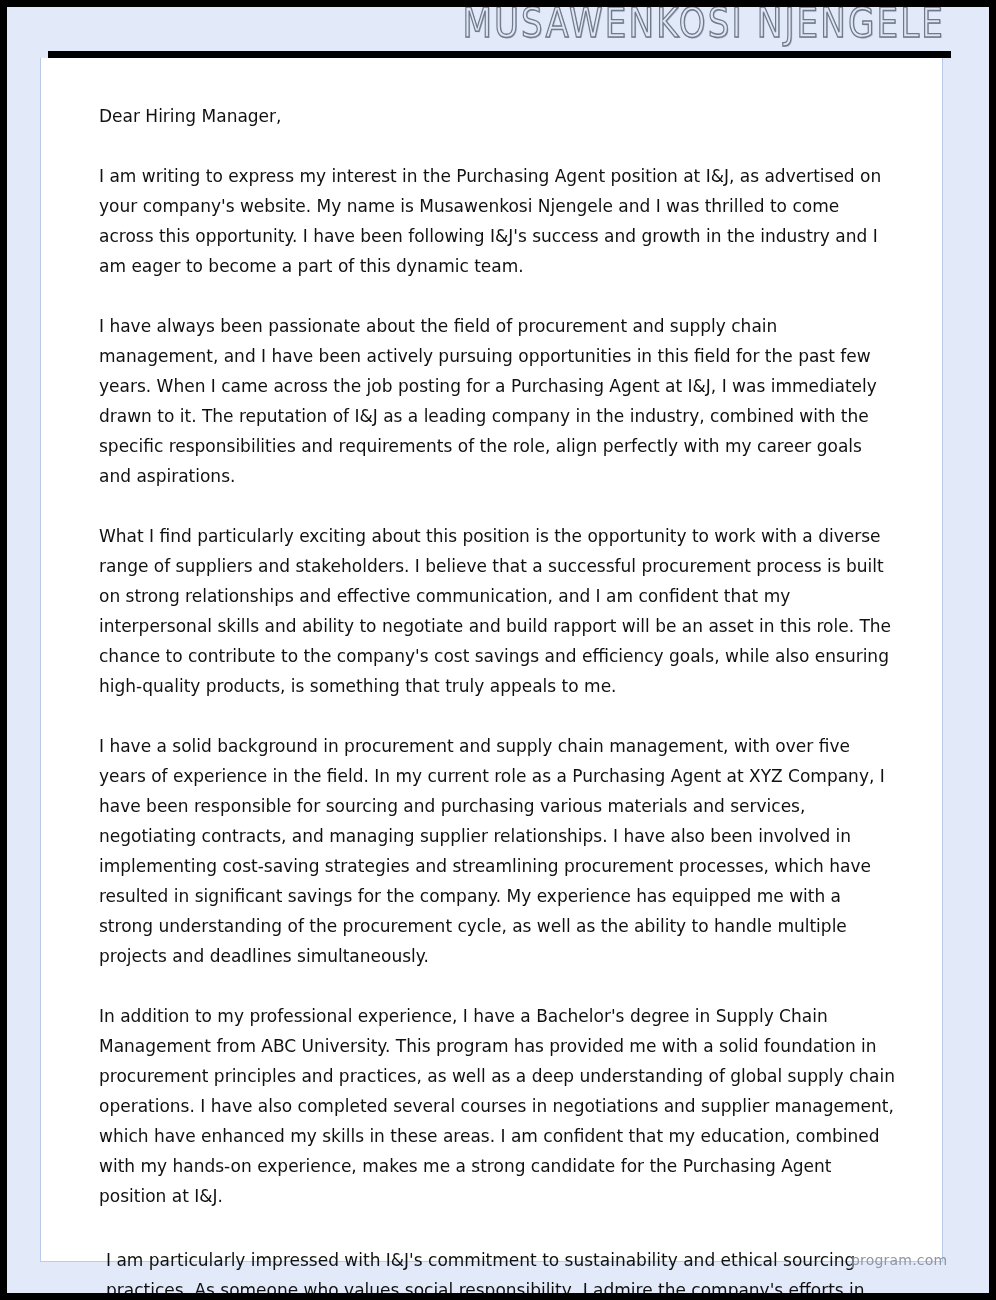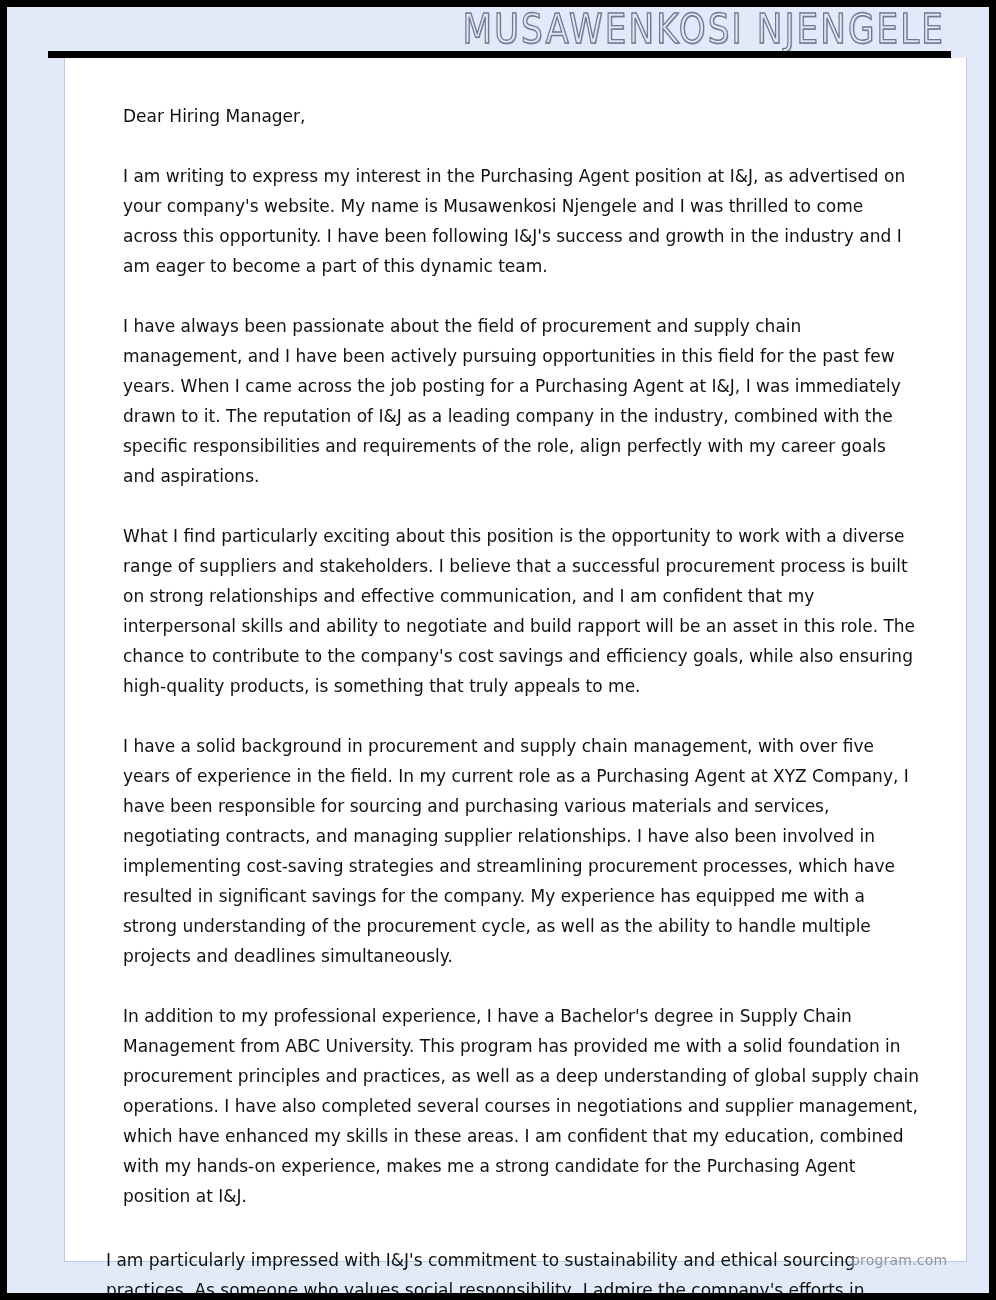--- a/index.html
+++ b/index.html
@@ -36,21 +36,20 @@
   }
 
   
   .header {
     position: absolute;
     left: 0;
     top: 0;
     width: 982px;
     height: 44px;
     display: flex;
-    align-items: center;
     justify-content: flex-end;
     padding-right: 44px;
     box-sizing: border-box;
   }
 
   .name-title {
     font-family: "DejaVu Sans", "Liberation Sans", sans-serif;
     font-size: 34px;
     letter-spacing: 2.2px;
     font-weight: 400;
@@ -70,21 +69,21 @@
     left: 41px;
     top: 44px;
     width: 903px;
     height: 7px;
     background: #000000;
   }
 
   
   .sheet {
     position: absolute;
-    left: 57px;
+    left: 33px;
     top: 51px;
     width: 903px;
     height: 1204px;
     background: #ffffff;
     border-left: 1px solid #b9cbe8;
     border-right: 1px solid #b9cbe8;
     border-bottom: 1px solid #b9cbe8;
     box-sizing: border-box;
     overflow: hidden;
   }

